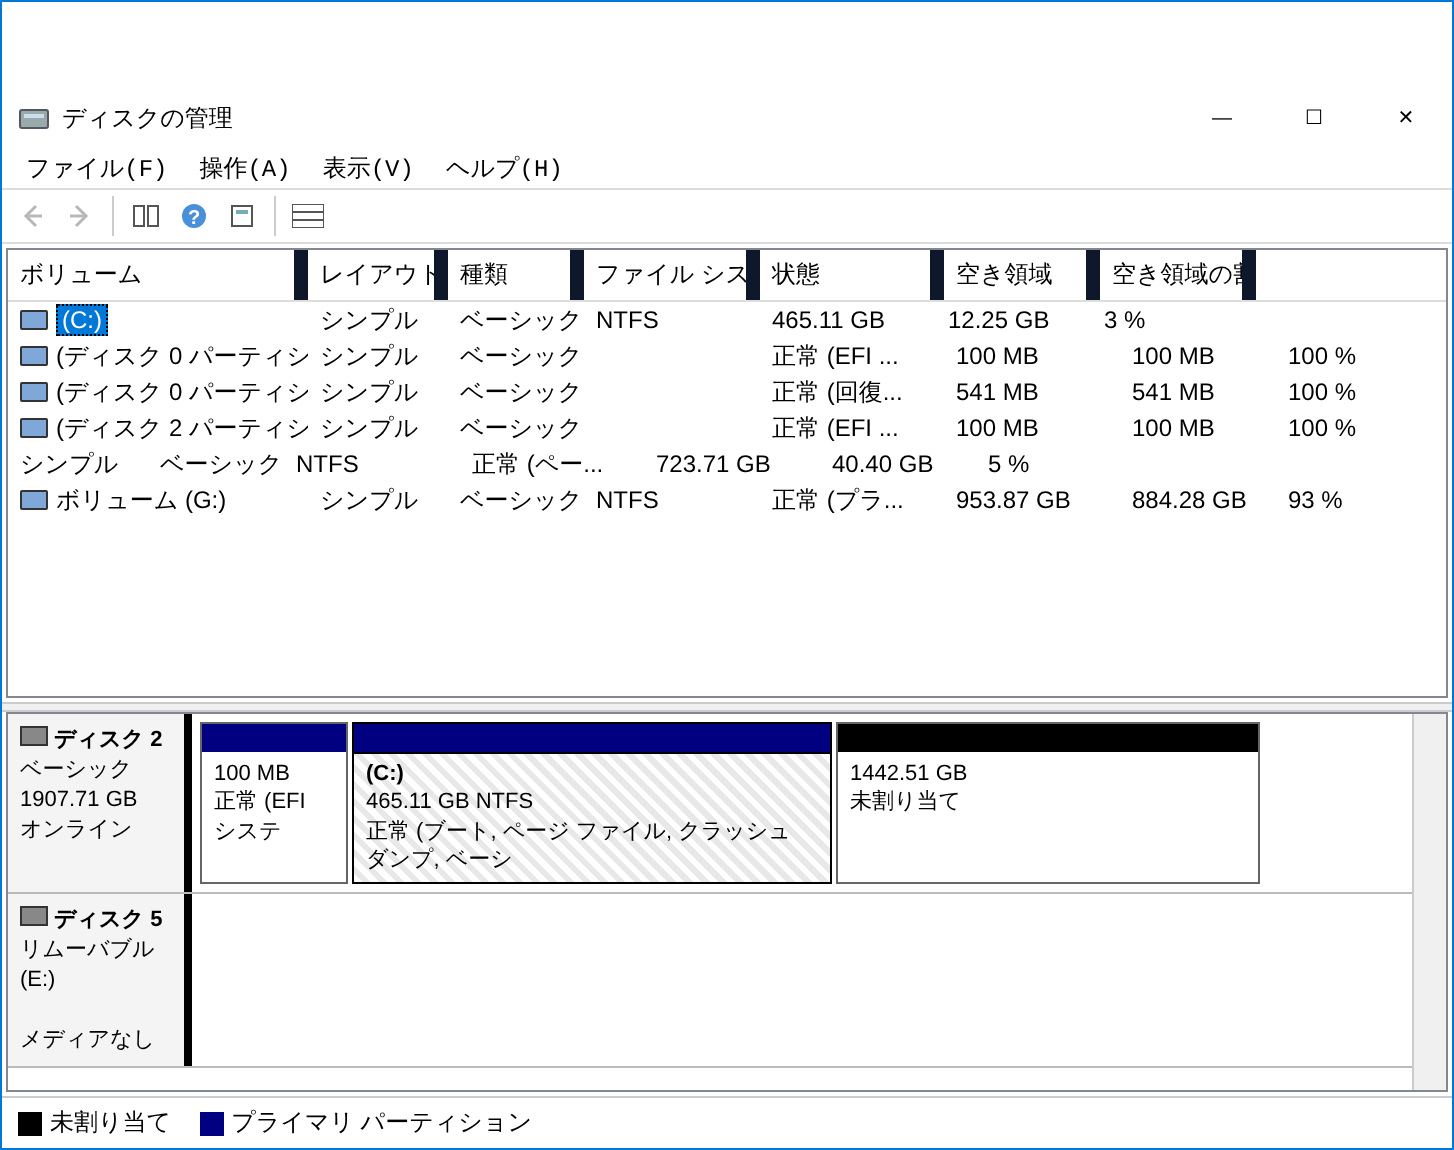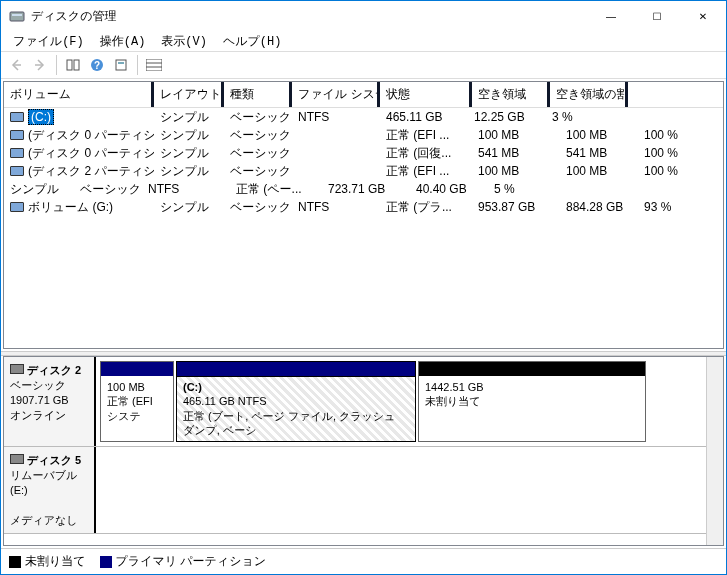--- a/index.html
+++ b/index.html
@@ -14,20 +14,21 @@
     border: 1px solid #0078d7;
     display: flex;
     flex-direction: column;
   }
   .titlebar {
     height: 30px;
     display: flex;
     align-items: center;
     padding-left: 8px;
     background: #fff;
+    margin-top: 43px;
   }
   .titlebar .app-icon {
     width: 16px; height: 16px;
     margin-right: 6px;
     display:flex;align-items:center;justify-content:center;
   }
   .titlebar .title { flex: 1; font-size: 12px; }
   .win-controls { display: flex; }
   .win-btn {
     width: 46px; height: 30px;
@@ -70,21 +71,21 @@
     flex-direction: column;
     background: #fff;
   }
   .list-header {
     display: flex;
     background: #fff;
     border-bottom: 1px solid #ddd;
   }
   .lh-cell {
     padding: 4px 6px;
-    border-right: 3px solid #0f172a;
+    border-right: 7px solid #0f172a;
     white-space: nowrap;
     overflow: hidden;
     font-size: 12px;
   }
   .list-body { flex:1; overflow:auto; }
   .list-row {
     display: flex;
     height: 18px;
     align-items: center;
     font-size: 12px;
@@ -111,21 +112,21 @@
     background:#fff;
   }
   .graph-scroll { flex:1; overflow-y:auto; }
   .disk-row {
     display:flex;
     border-bottom:1px solid #bbb;
     min-height:85px;
   }
   .disk-label {
     width: 92px;
-    border-right:2px solid #000000;
+    border-right:4px solid #000000;
     padding:6px 6px;
     font-size:11px;
     line-height:1.35;
     background:#f4f4f4;
   }
   .disk-label .disk-icon { display:inline-block; width:14px; height:10px; background:#888; border:1px solid #333; margin-right:3px;}
   .disk-label b { font-weight:bold; }
   .disk-parts {
     flex:1;
     display:flex;
@@ -336,21 +337,21 @@
             </div>
           </div>
           <div class="part selected" style="width: 240px;">
             <div class="stripe primary"></div>
             <div class="body">
               <div><b>(C:)</b></div>
               <div>465.11 GB NTFS</div>
               <div>正常 (ブート, ページ ファイル, クラッシュ ダンプ, ベーシ</div>
             </div>
           </div>
-          <div class="part" style="width: 228px;">
+          <div class="part" style="width: 212px;">
             <div class="stripe unalloc"></div>
             <div class="body">
               <div>1442.51 GB</div>
               <div>未割り当て</div>
             </div>
           </div>
         </div>
       </div>
       <div class="disk-row">
         <div class="disk-label"><span class="disk-icon"></span><b>ディスク 5</b><br>リムーバブル (E:)<br><br>メディアなし</div>

